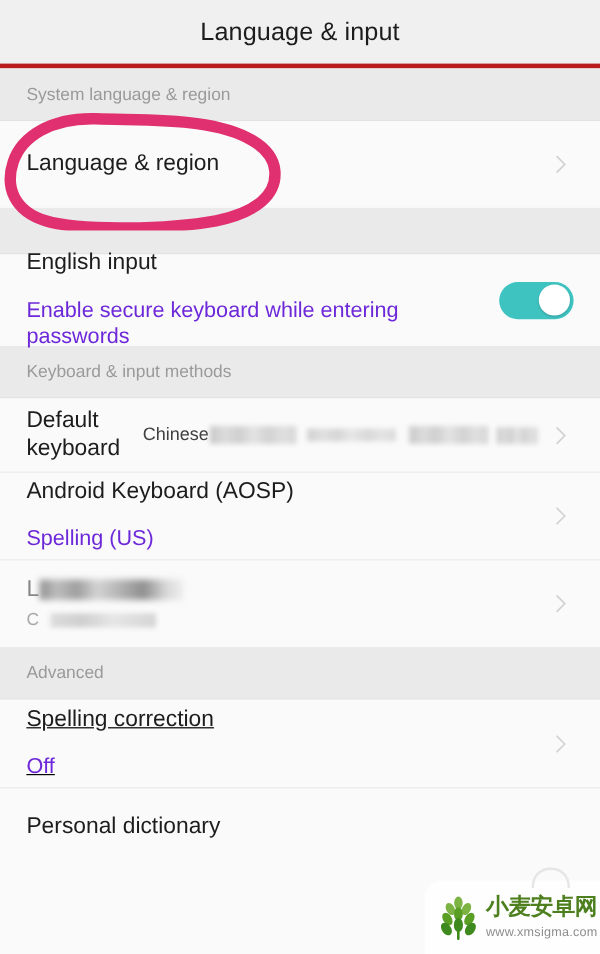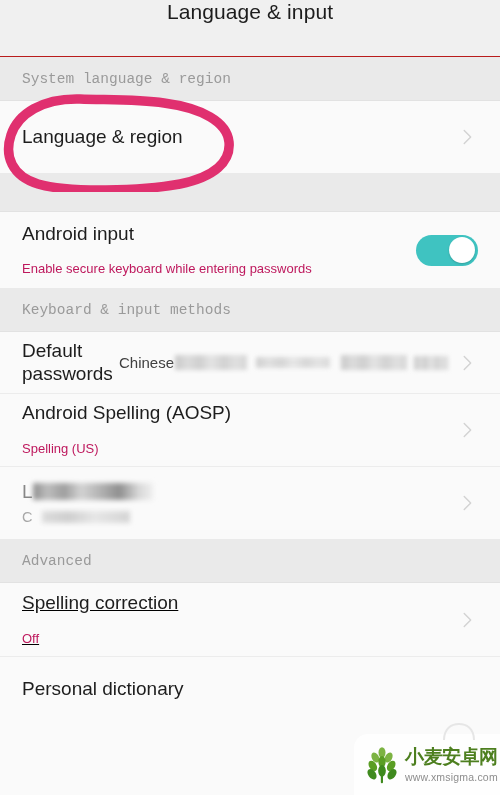--- a/index.html
+++ b/index.html
@@ -16,43 +16,42 @@
     height: 795px;
     background: #fafafa;
     overflow: hidden;
   }
 
   
   .titlebar {
     height: 57px;
     background: #f0f0f0;
     display: flex;
-    align-items: flex-start;
+    align-items: center;
     justify-content: center;
-    border-bottom: 1px solid #b91c1c;
+    border-bottom: 4px solid #b91c1c;
     box-sizing: border-box;
   }
   .titlebar .title {
     font-size: 21px;
     color: #1c1c1c;
     font-weight: 400;
     letter-spacing: .1px;
   }
 
   
   .section-header {
     background: #eaeaea;
     color: #9a9a9a;
     font-size: 14.5px;
     padding: 0 22px;
     display: flex;
     align-items: center;
     box-sizing: border-box;
     border-bottom: 1px solid #e2e2e2;
-    font-family: Liberation Mono, monospace;
   }
 
   
   .row {
     background: #fafafa;
     padding: 0 22px;
     display: flex;
     align-items: center;
     box-sizing: border-box;
     position: relative;
@@ -71,22 +70,22 @@
     flex-direction: column;
     justify-content: center;
   }
   .row .rtitle {
     font-size: 19px;
     color: #1d1d1d;
     line-height: 1.18;
     font-weight: 400;
   }
   .row .rsub {
-    font-size: 13px;
-    color: #be185d;
+    font-size: 18px;
+    color: #6d28d9;
     line-height: 1.25;
     margin-top: 16px;
   }
   .row .rvalue {
     font-size: 15px;
     color: #404040;
     white-space: nowrap;
     margin-left: 10px;
     display: flex;
     align-items: center;
@@ -218,51 +217,51 @@
       <svg viewBox="0 0 24 24" width="22" height="22">
           <path d="M9 5 L16 12 L9 19" fill="none" stroke="#b3b3b3" stroke-width="1.6" stroke-linecap="round" stroke-linejoin="round"></path>
         </svg>
     </span>
   </div>
 
   <div class="section-header" style="height:39px;"></div>
 
   <div class="row" style="height:76px;">
     <div class="texts">
-      <div class="rtitle">Android input</div>
+      <div class="rtitle">English input</div>
       <div class="rsub">Enable secure keyboard while entering passwords</div>
     </div>
     <div class="toggle">
       <div class="knob"></div>
     </div>
   </div>
 
   <div class="section-header" style="height:44px;">Keyboard &amp; input methods</div>
 
   <div class="row" style="height:61px;">
     <div class="texts">
-      <div class="rtitle">Default passwords</div>
+      <div class="rtitle">Default keyboard</div>
     </div>
     <div class="rvalue">
       <span>Chinese</span>
       <span class="redact r1"></span>
       <span class="redact r2"></span>
       <span class="redact r3"></span>
       <span class="redact r4"></span>
     </div>
     <span class="chev">
       <svg viewBox="0 0 24 24" width="22" height="22">
           <path d="M9 5 L16 12 L9 19" fill="none" stroke="#b3b3b3" stroke-width="1.6" stroke-linecap="round" stroke-linejoin="round"></path>
         </svg>
     </span>
   </div>
 
   <div class="row" style="height:73px;">
     <div class="texts">
-      <div class="rtitle">Android Spelling (AOSP)</div>
+      <div class="rtitle">Android Keyboard (AOSP)</div>
       <div class="rsub">Spelling (US)</div>
     </div>
     <span class="chev">
       <svg viewBox="0 0 24 24" width="22" height="22">
           <path d="M9 5 L16 12 L9 19" fill="none" stroke="#b3b3b3" stroke-width="1.6" stroke-linecap="round" stroke-linejoin="round"></path>
         </svg>
     </span>
   </div>
 
   <div class="row" style="height:73px;">

